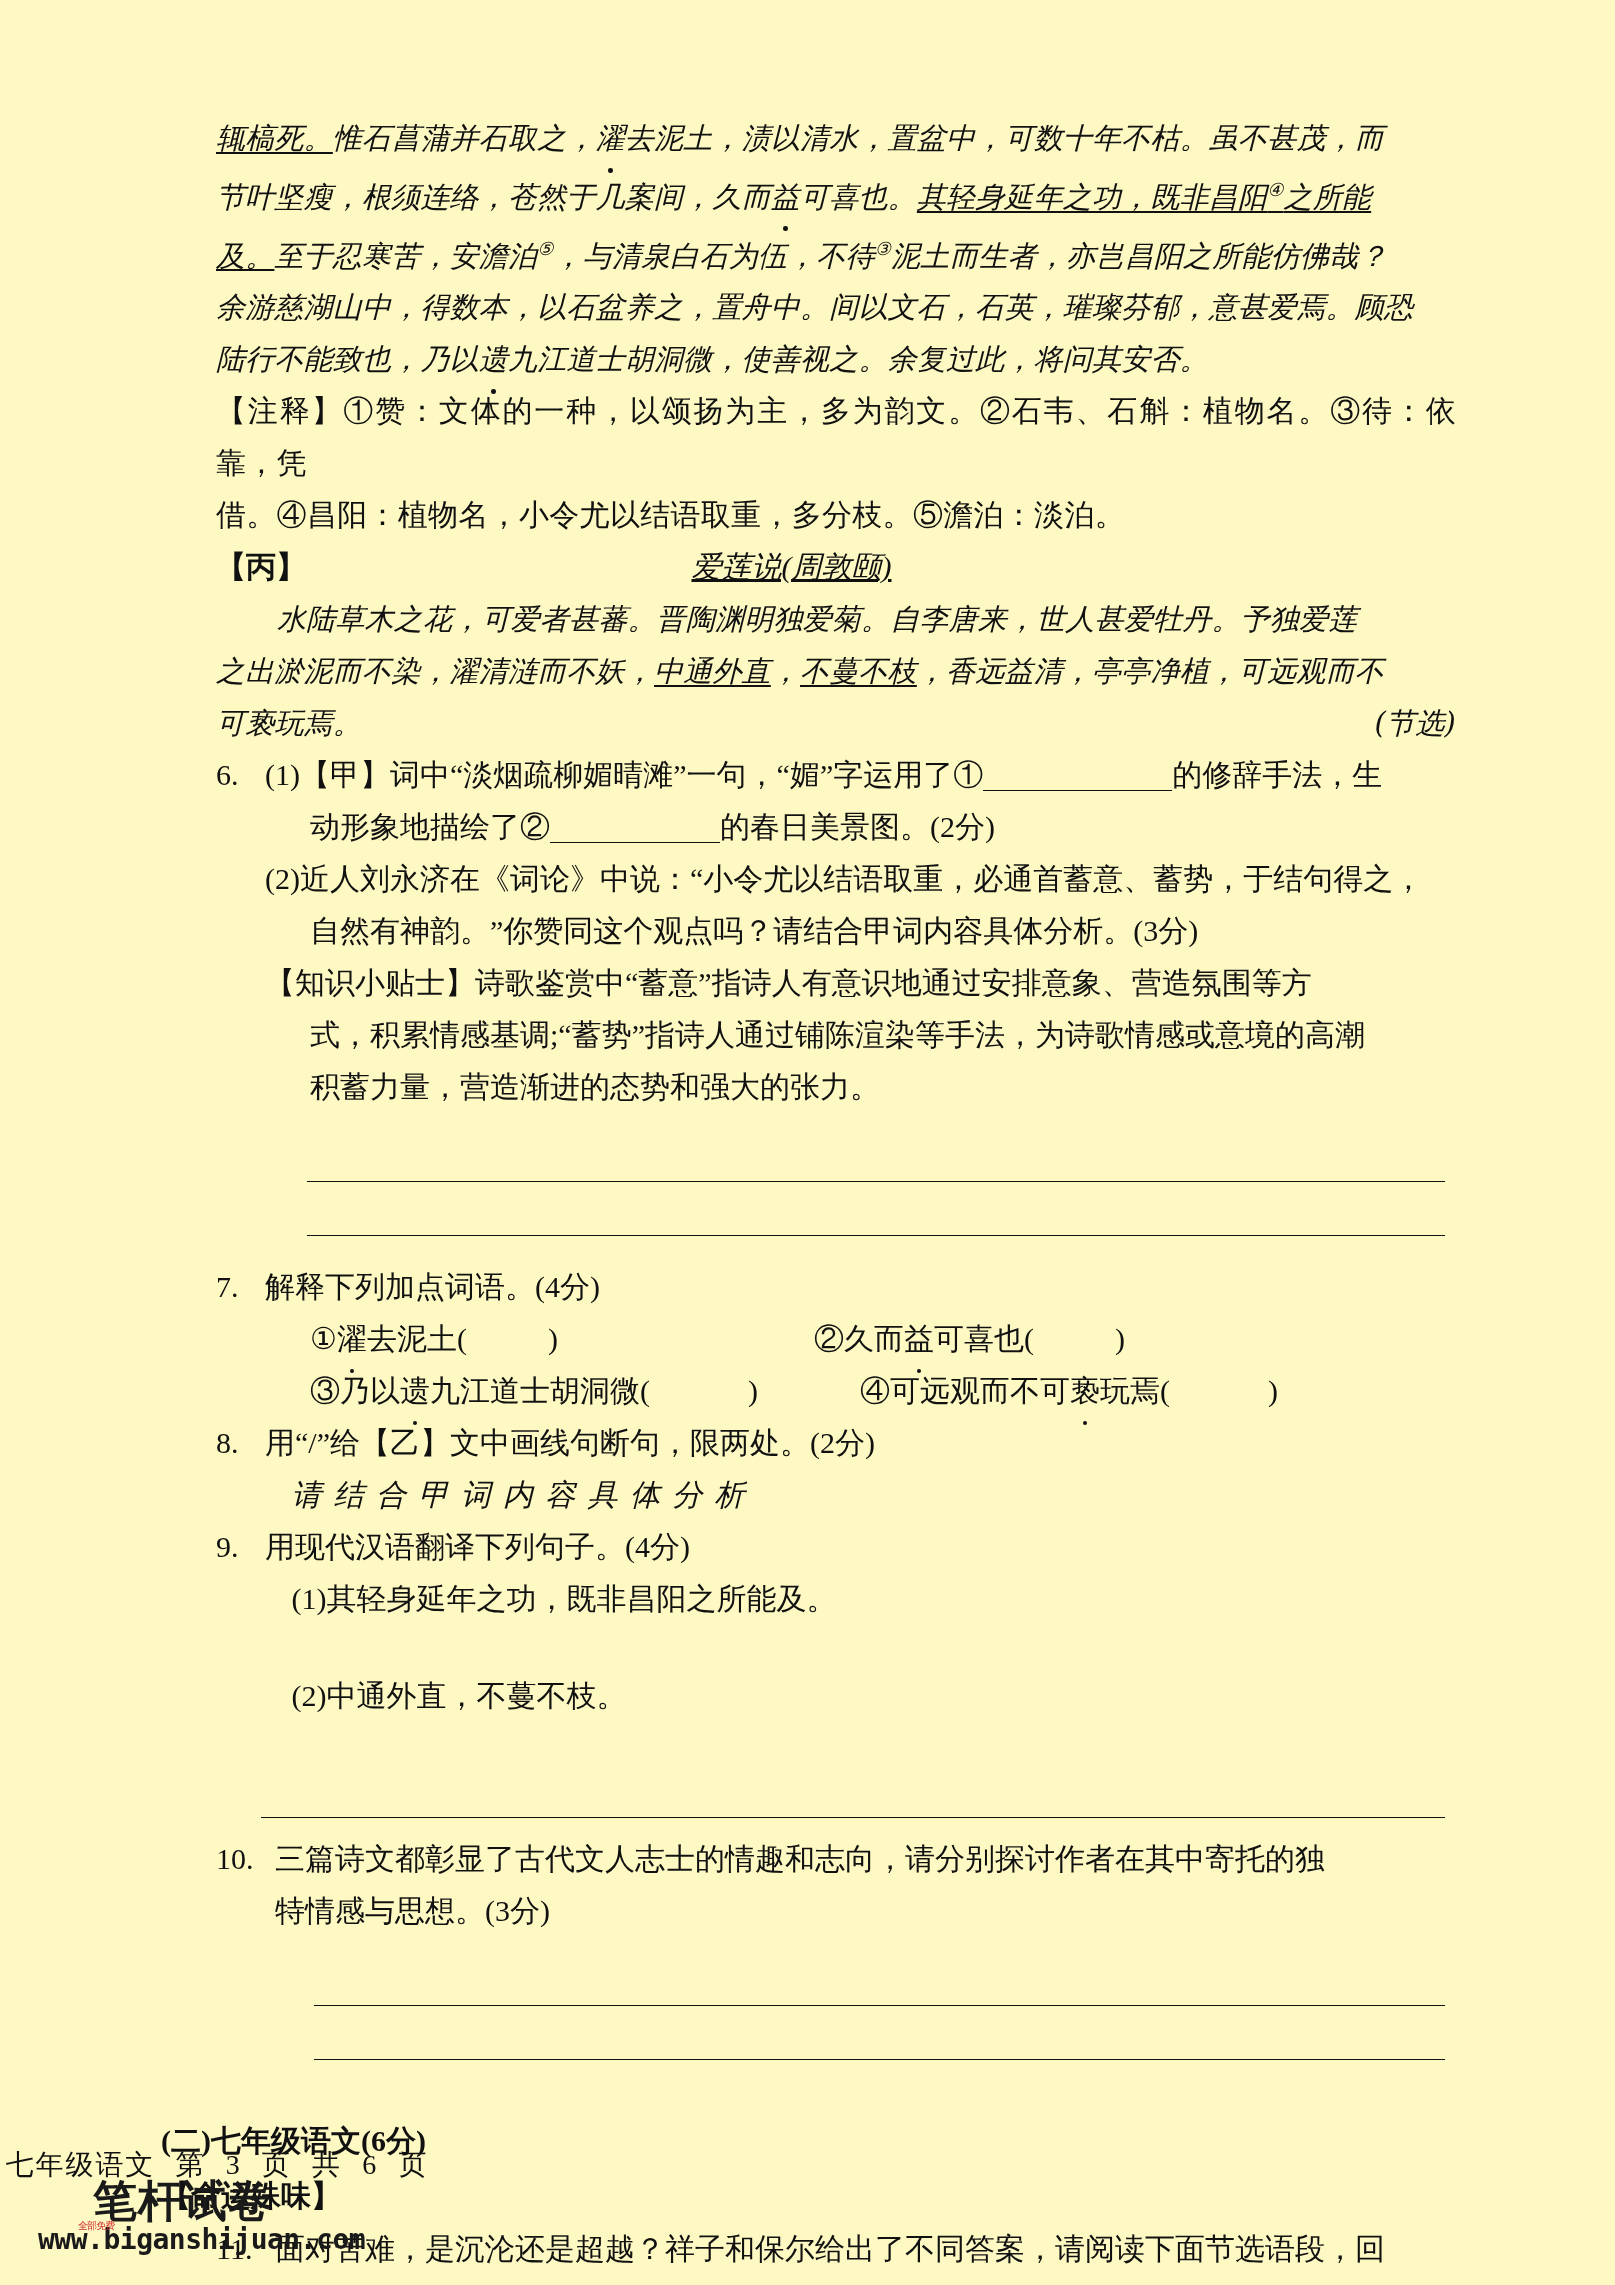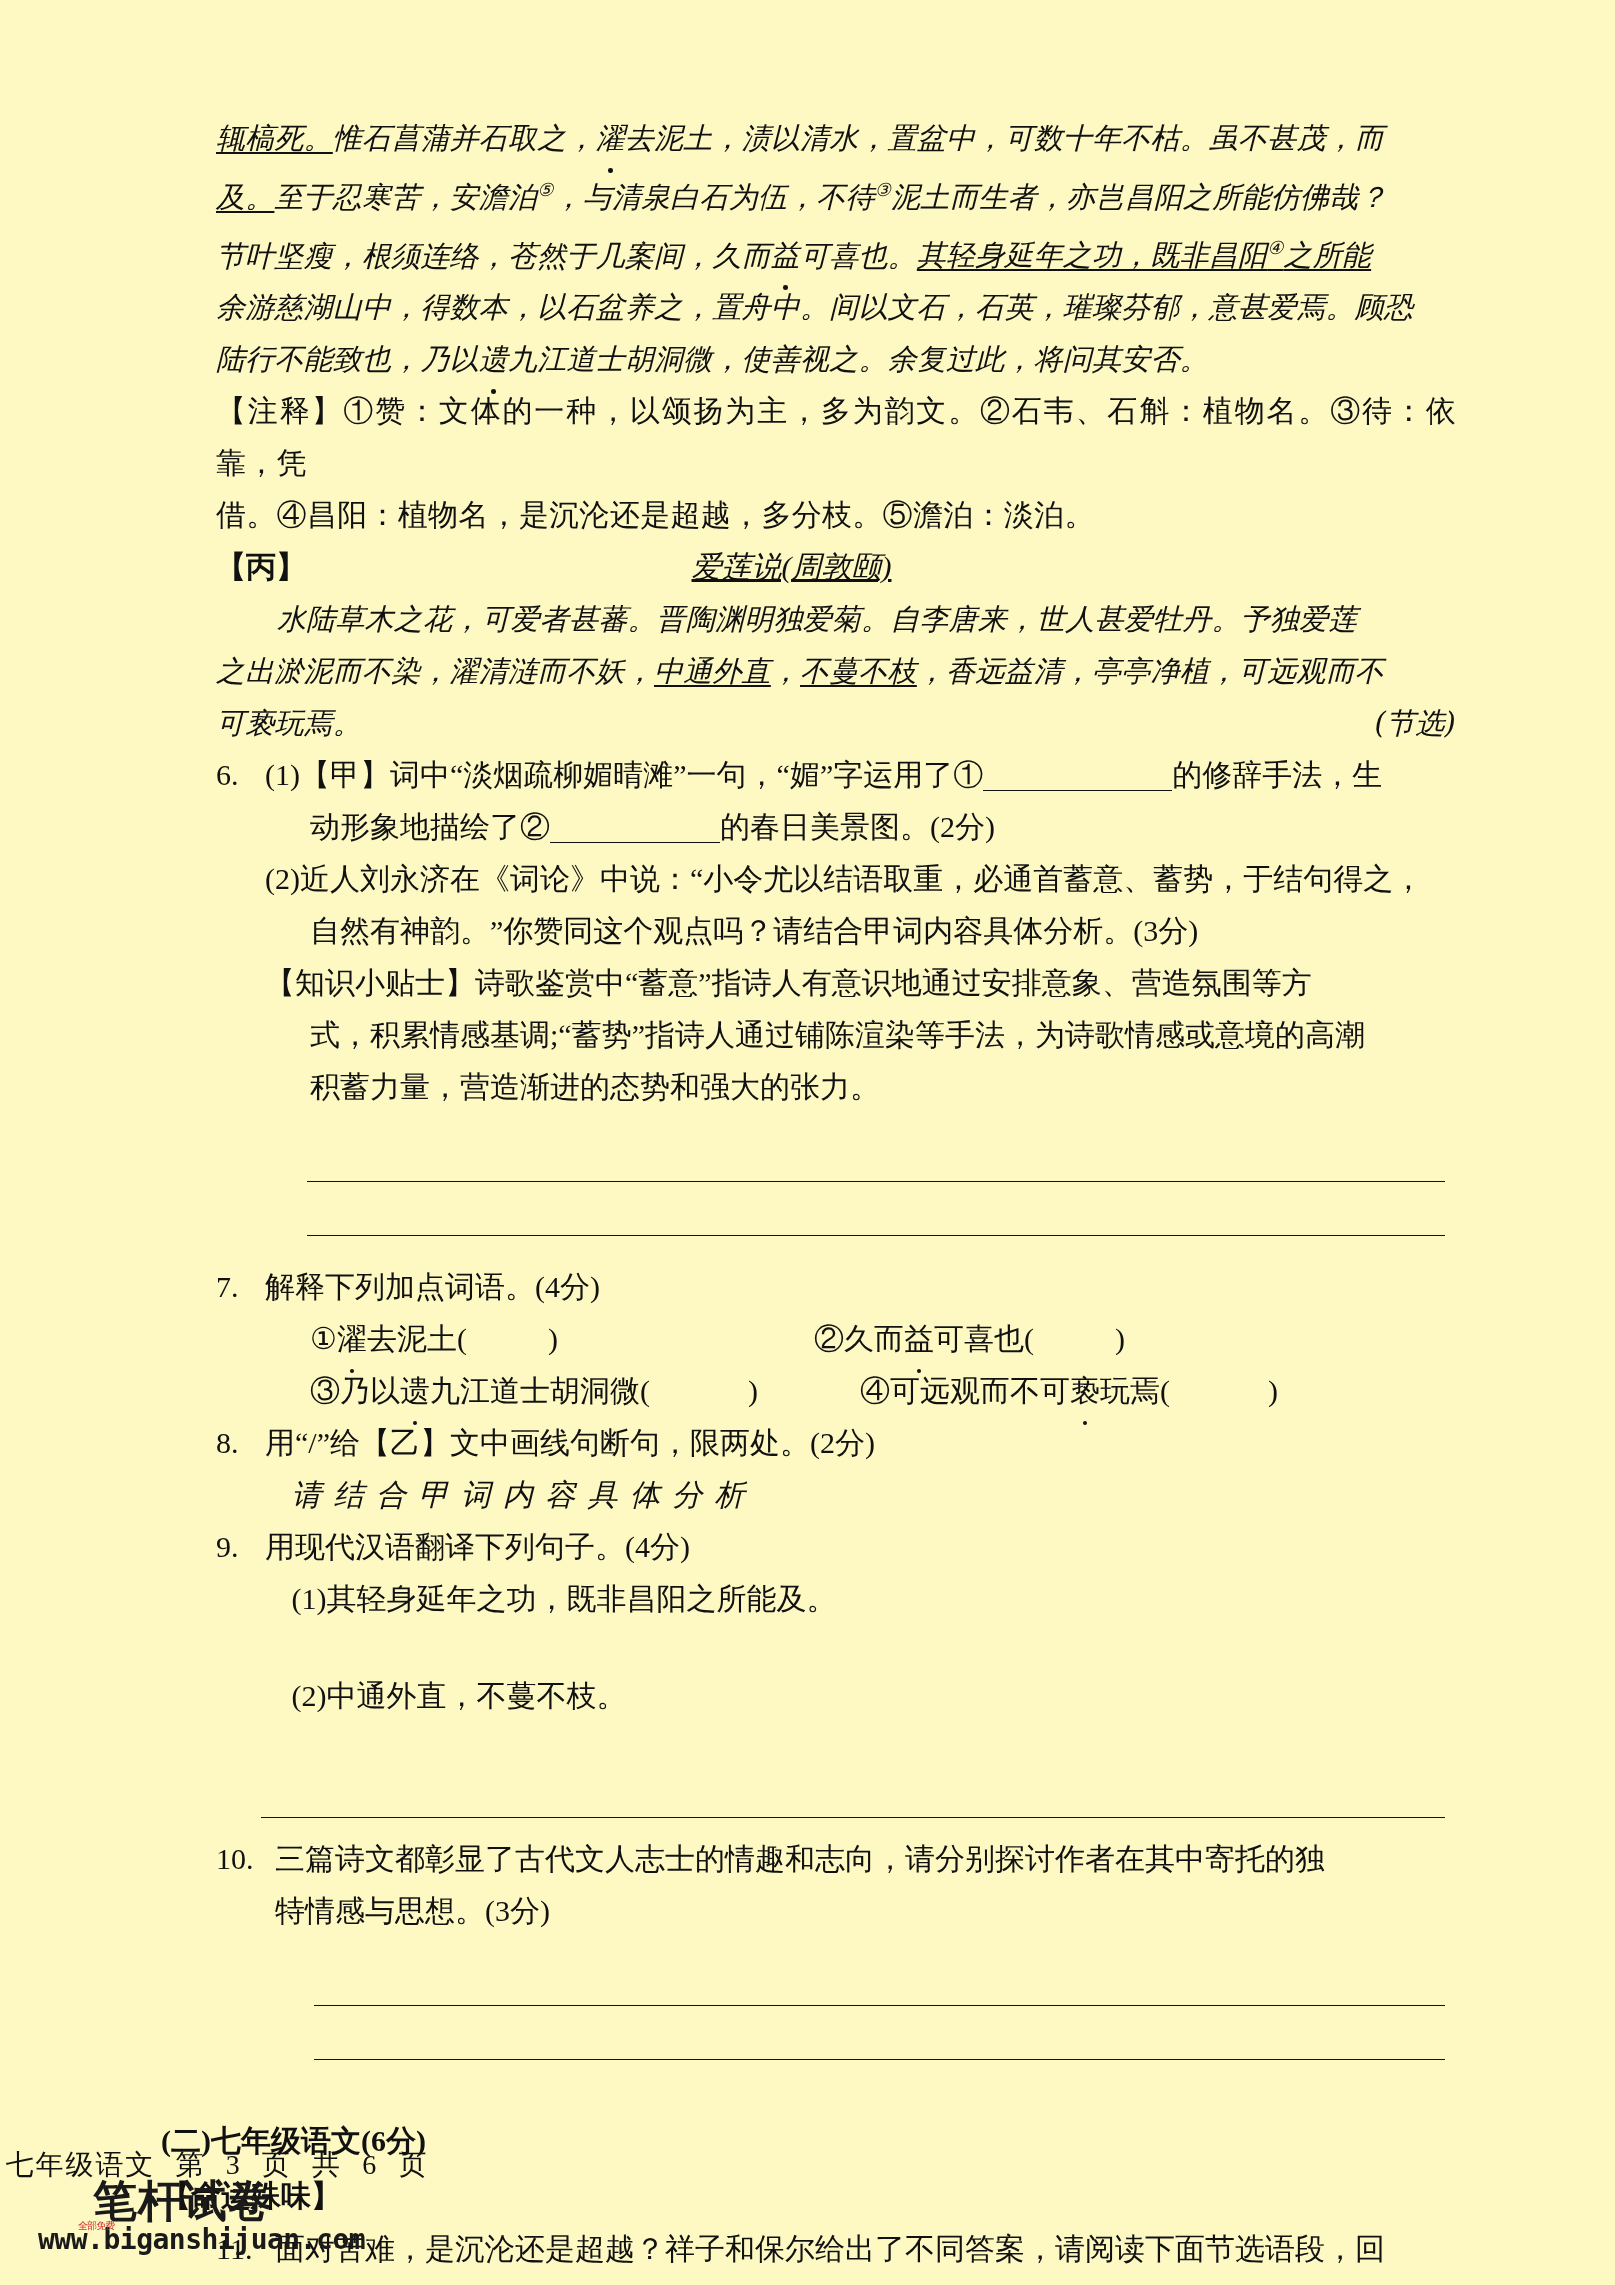--- a/index.html
+++ b/index.html
@@ -189,29 +189,29 @@
 </style>
 </head>
 <body>
 
 <div class="page">
 
   <div class="content">
 
     <div class="ptext classical">
       <div><span class="u">辄槁死。</span>惟石菖蒲并石取之，<span class="dot">濯</span>去泥土，渍以清水，置盆中，可数十年不枯。虽不甚茂，而</div>
+      <div>节叶坚瘦，根须连络，苍然于几案间，久而<span class="dot">益</span>可喜也。<span class="u">其轻身延年之功，既非昌阳<sup>④</sup>之所能</span></div>
       <div><span class="u">及。</span>至于忍寒苦，安澹泊<sup>⑤</sup>，与清泉白石为伍，不待<sup>③</sup>泥土而生者，亦岂昌阳之所能仿佛哉？</div>
-      <div>节叶坚瘦，根须连络，苍然于几案间，久而<span class="dot">益</span>可喜也。<span class="u">其轻身延年之功，既非昌阳<sup>④</sup>之所能</span></div>
       <div>余游慈湖山中，得数本，以石盆养之，置舟中。间以文石，石英，璀璨芬郁，意甚爱焉。顾恐</div>
       <div>陆行不能致也，乃以<span class="dot">遗</span>九江道士胡洞微，使善视之。余复过此，将问其安否。</div>
     </div>
 
     <div class="ptext">
       <div><span>【注释】</span><span>①赞：文体的一种，以颂扬为主，多为韵文。②石韦、石斛：植物名。③待：依靠，凭</span></div>
-      <div>借。④昌阳：植物名，是沉沦还是超越，多分枝。⑤澹泊：淡泊。</div>
+      <div>借。④昌阳：植物名，小令尤以结语取重，多分枝。⑤澹泊：淡泊。</div>
     </div>
 
     <div class="title-line">
       <span class="brk">【丙】</span>
       <span class="ttl">爱莲说(周敦颐)</span>
     </div>
 
     <div class="ptext classical">
       <div class="indent2">水陆草木之花，可爱者甚蕃。晋陶渊明独爱菊。自李唐来，世人甚爱牡丹。予独爱莲</div>
       <div><span>之出淤泥而不染，濯清涟而不妖，</span><span class="u">中通外直</span><span>，</span><span class="u">不蔓不枝</span><span>，香远益清，亭亭净植，可远观而不</span></div>

